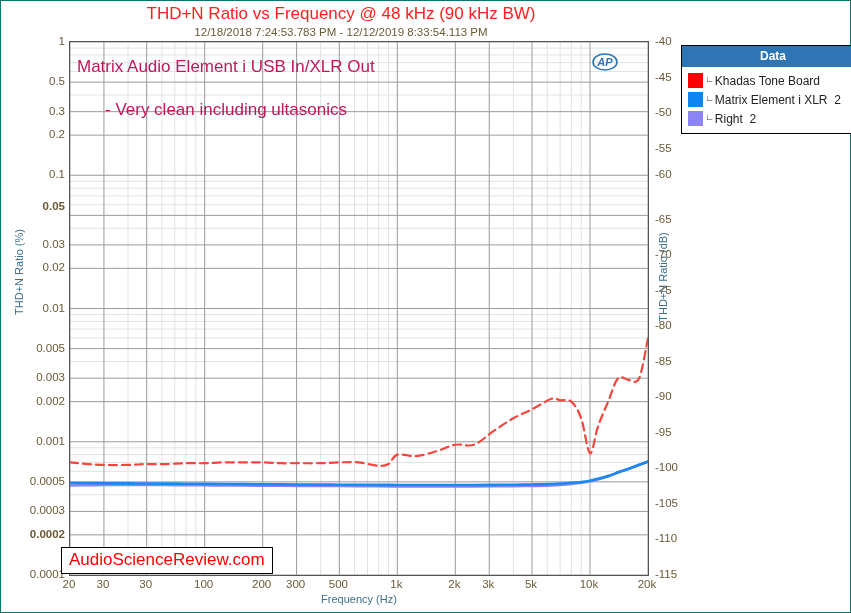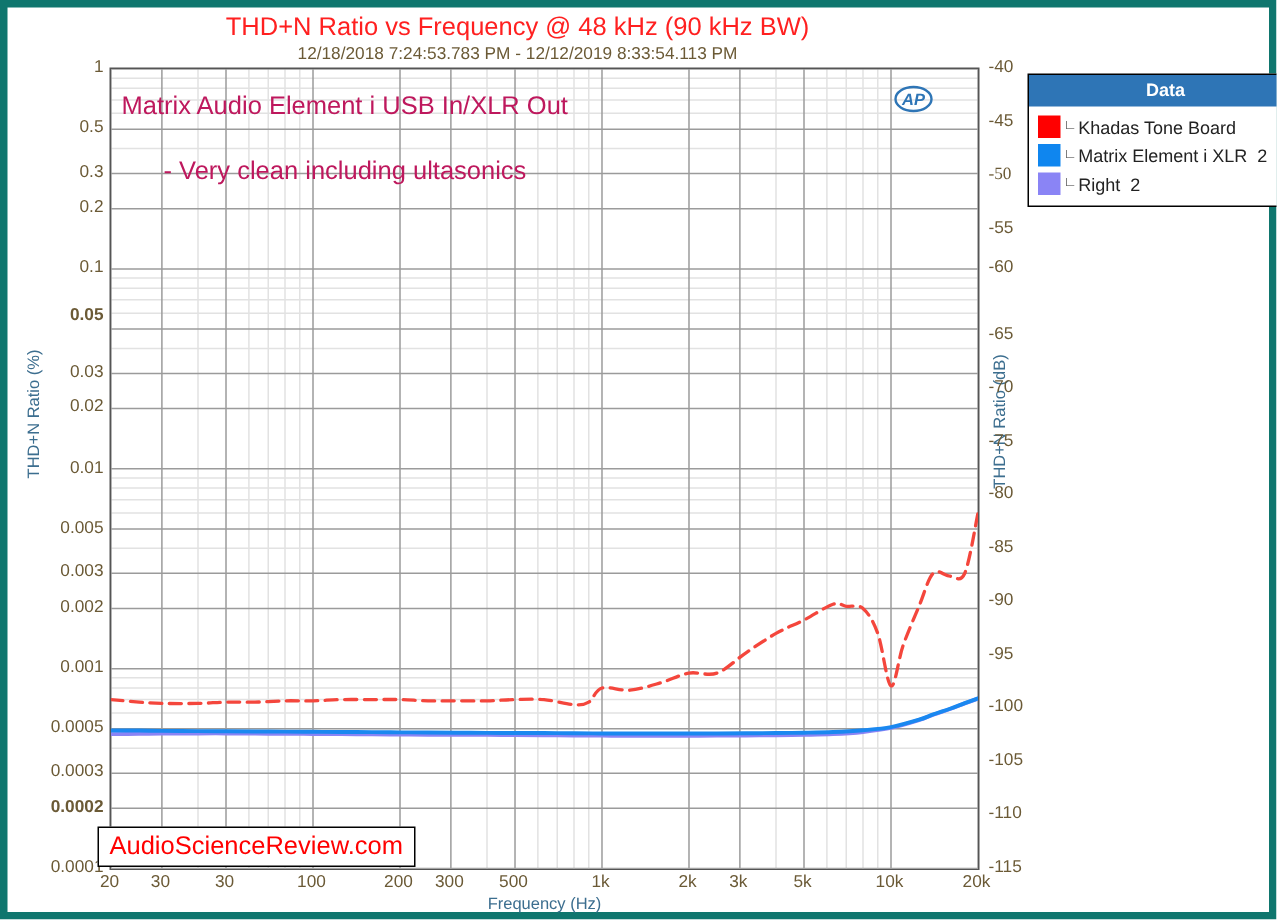--- a/index.html
+++ b/index.html
@@ -1,19 +1,19 @@
 <!DOCTYPE html>
 <html><head>
 <meta charset="utf-8">
 <style>
   html,body{margin:0;padding:0;background:#fff;}
   body{width:851px;height:613px;position:relative;
        font-family:"Liberation Sans",sans-serif;overflow:hidden;}
   #root{position:absolute;left:0;top:0;width:851px;height:613px;
-        border:5px solid #0f766e;box-sizing:border-box;background:#fff;}
+        border:1px solid #0f766e;box-sizing:border-box;background:#fff;}
 
   
   .title{position:absolute;left:0;top:3px;width:680px;text-align:center;
          font-size:17px;color:#ff2020;white-space:nowrap;}
   .subtitle{position:absolute;left:0;top:25px;width:680px;text-align:center;
             font-size:11.5px;color:#6b5a36;white-space:nowrap;}
 
   
   .ytitle-left{position:absolute;left:-52px;top:265px;width:140px;
         text-align:center;font-size:11px;color:#3c6e8f;
@@ -88,21 +88,21 @@
       <div class="tick yl" style="top: 359.638px;">0.002</div>
       <div class="tick yl" style="top: 399.75px;">0.001</div>
       <div class="tick yl" style="top: 439.862px;">0.0005</div>
       <div class="tick yl" style="top: 469.424px;">0.0003</div>
       <div class="tick yl" style="top: 492.888px; font-weight: bold;">0.0002</div>
       <div class="tick yl" style="top: 533px;">0.0001</div>
     </div>
   <div class="yrlabels" id="yrlabels">
       <div class="tick yr" style="top: 0px;">-40</div>
       <div class="tick yr" style="top: 35.5333px;">-45</div>
-      <div class="tick yr" style="top: 71.0667px; font-family: Liberation Serif, serif;">-50</div>
+      <div class="tick yr" style="top: 71.0667px;">-50</div>
       <div class="tick yr" style="top: 106.6px;">-55</div>
       <div class="tick yr" style="top: 133px;">-60</div>
       <div class="tick yr" style="top: 177.667px;">-65</div>
       <div class="tick yr" style="top: 213.2px;">-70</div>
       <div class="tick yr" style="top: 248.733px;">-75</div>
       <div class="tick yr" style="top: 284.267px;">-80</div>
       <div class="tick yr" style="top: 319.8px;">-85</div>
       <div class="tick yr" style="top: 355.333px;">-90</div>
       <div class="tick yr" style="top: 390.867px;">-95</div>
       <div class="tick yr" style="top: 426.4px;">-100</div>

